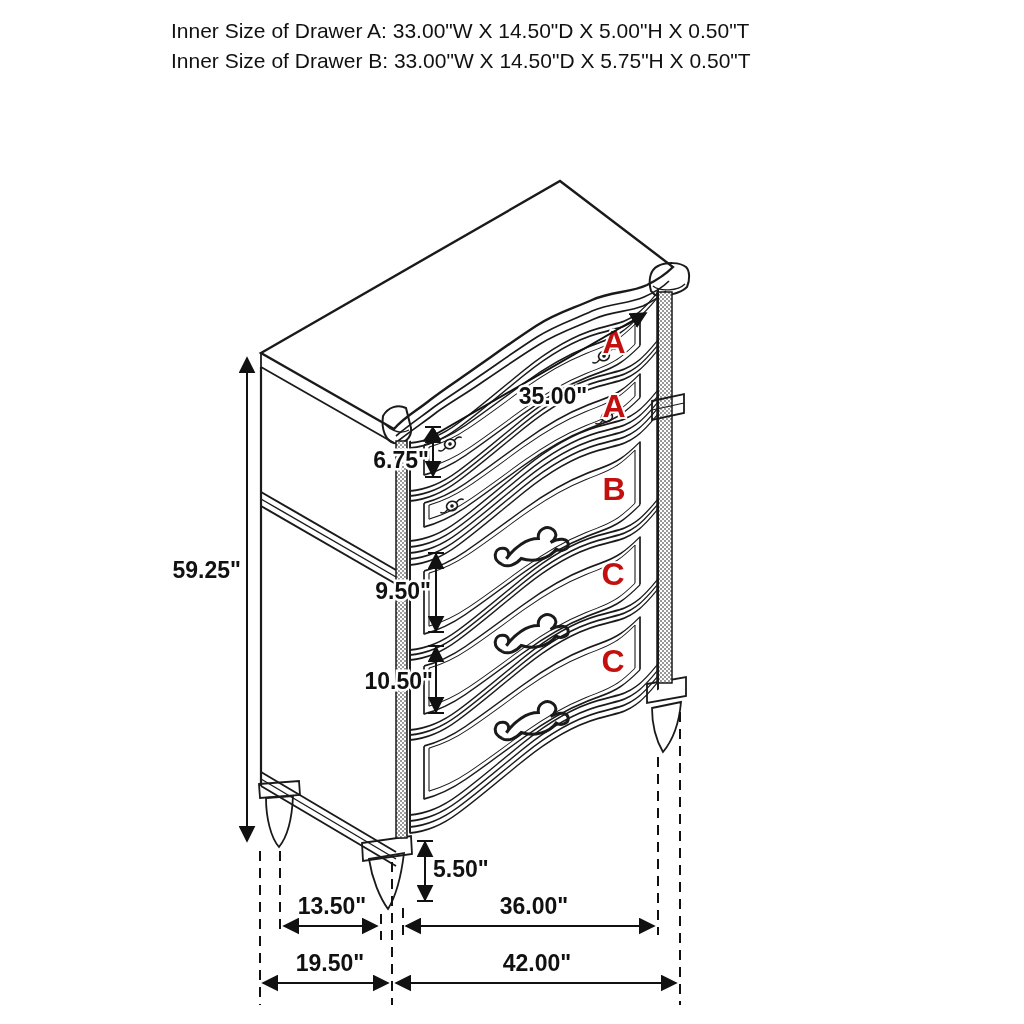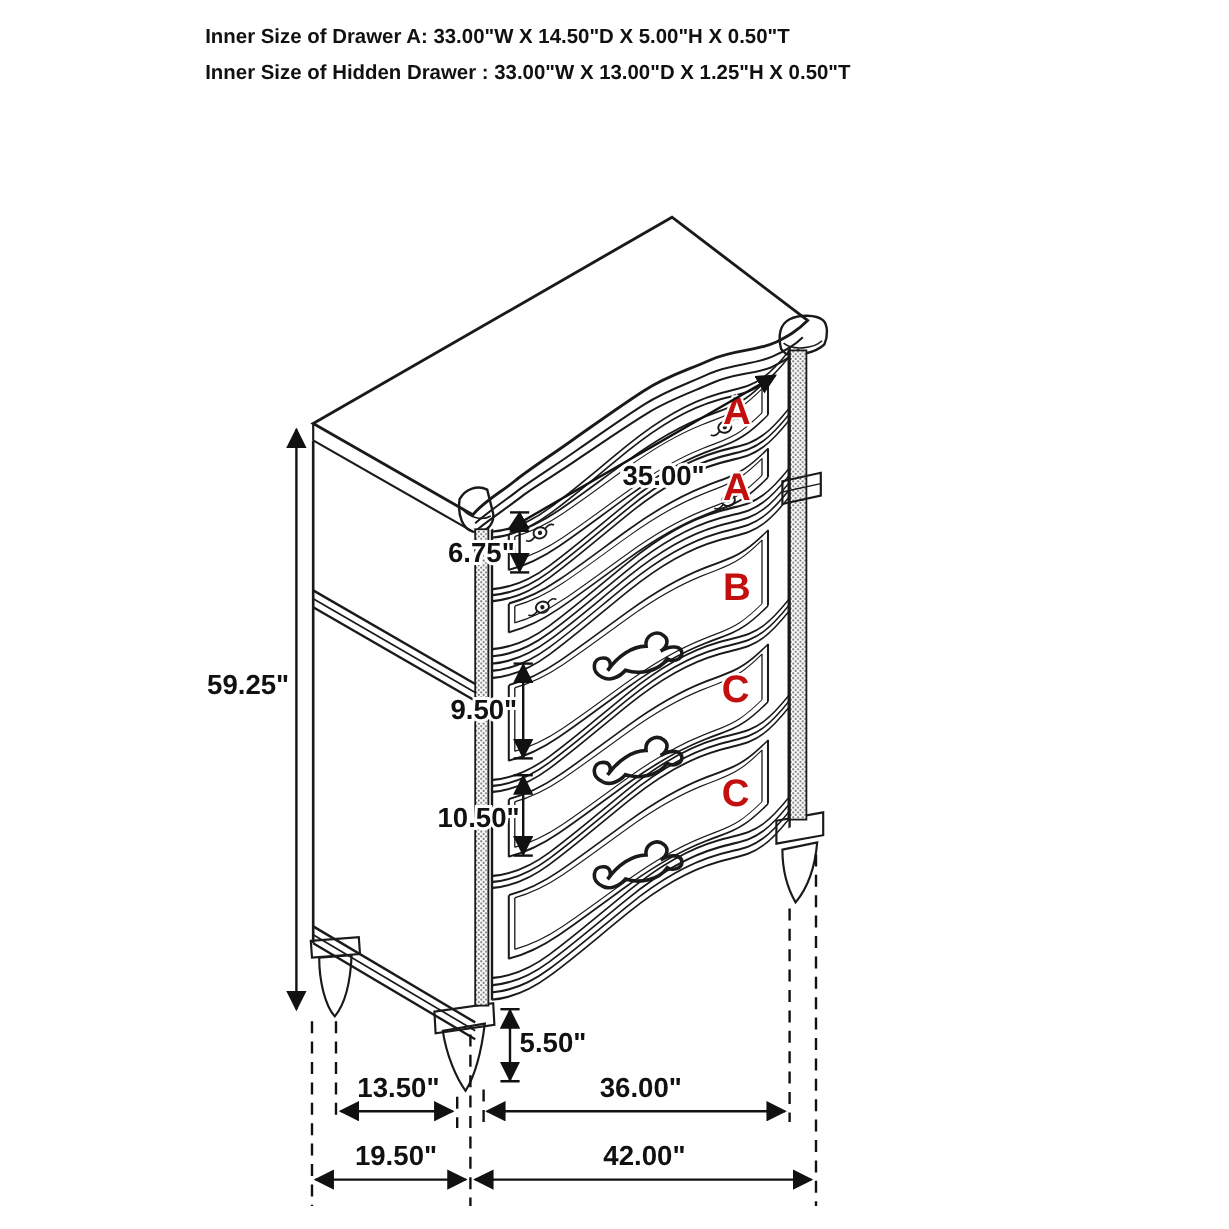--- a/index.html
+++ b/index.html
@@ -1,36 +1,36 @@
 <!DOCTYPE html>
 <html><head>
 <meta charset="utf-8">
 <style>
   html,body{margin:0;padding:0;background:#fff;}
   #stage{position:relative;width:1024px;height:1024px;background:#fff;overflow:hidden;
          font-family:"Liberation Sans",sans-serif;}
-  #spec-header{position:absolute;left:171px;top:16px;font-size:17px;line-height:30px;
-               font-weight:bold;color:#111;white-space:nowrap;}
+  #spec-header{position:absolute;left:171px;top:16px;font-size:21px;line-height:30px;
+               font-weight:normal;color:#111;white-space:nowrap;}
   svg{position:absolute;left:0;top:0;}
   .ln{stroke:#1a1a1a;fill:none;}
   .dim-line{stroke:#111;stroke-width:2;fill:none;}
   .dash{stroke:#111;stroke-width:2;fill:none;stroke-dasharray:10 7;}
   .dim-text{font-family:"Liberation Sans",sans-serif;font-size:23px;font-weight:bold;fill:#111;
             paint-order:stroke;stroke:#ffffff;stroke-width:5;}
   .drawer-letter{font-family:"Liberation Sans",sans-serif;font-size:32px;font-weight:bold;fill:#c40f0f;
             paint-order:stroke;stroke:#ffffff;stroke-width:4;}
 </style>
 </head>
 <body>
 
 <div id="stage">
 
   <div id="spec-header">
     <div>Inner Size of Drawer A: 33.00"W X 14.50"D X 5.00"H X 0.50"T</div>
-    <div>Inner Size of Hidden Drawer : 33.00"W X 13.00"D X 1.25"H X 0.50"T</div>
+    <div>Inner Size of Drawer B: 33.00"W X 14.50"D X 5.75"H X 0.50"T</div>
   </div>
 
   <svg width="1024" height="1024" viewBox="0 0 1024 1024">
     <defs>
       <pattern id="stip" width="4" height="4" patternUnits="userSpaceOnUse">
         <rect width="4" height="4" fill="#fff"></rect>
         <circle cx="1" cy="1" r="0.9" fill="#6a6a6a"></circle>
         <circle cx="3" cy="3" r="0.9" fill="#6a6a6a"></circle>
       </pattern>
       <marker id="ah" viewBox="0 0 10 10" refX="9" refY="5" markerWidth="8.5" markerHeight="8.5" orient="auto-start-reverse">

